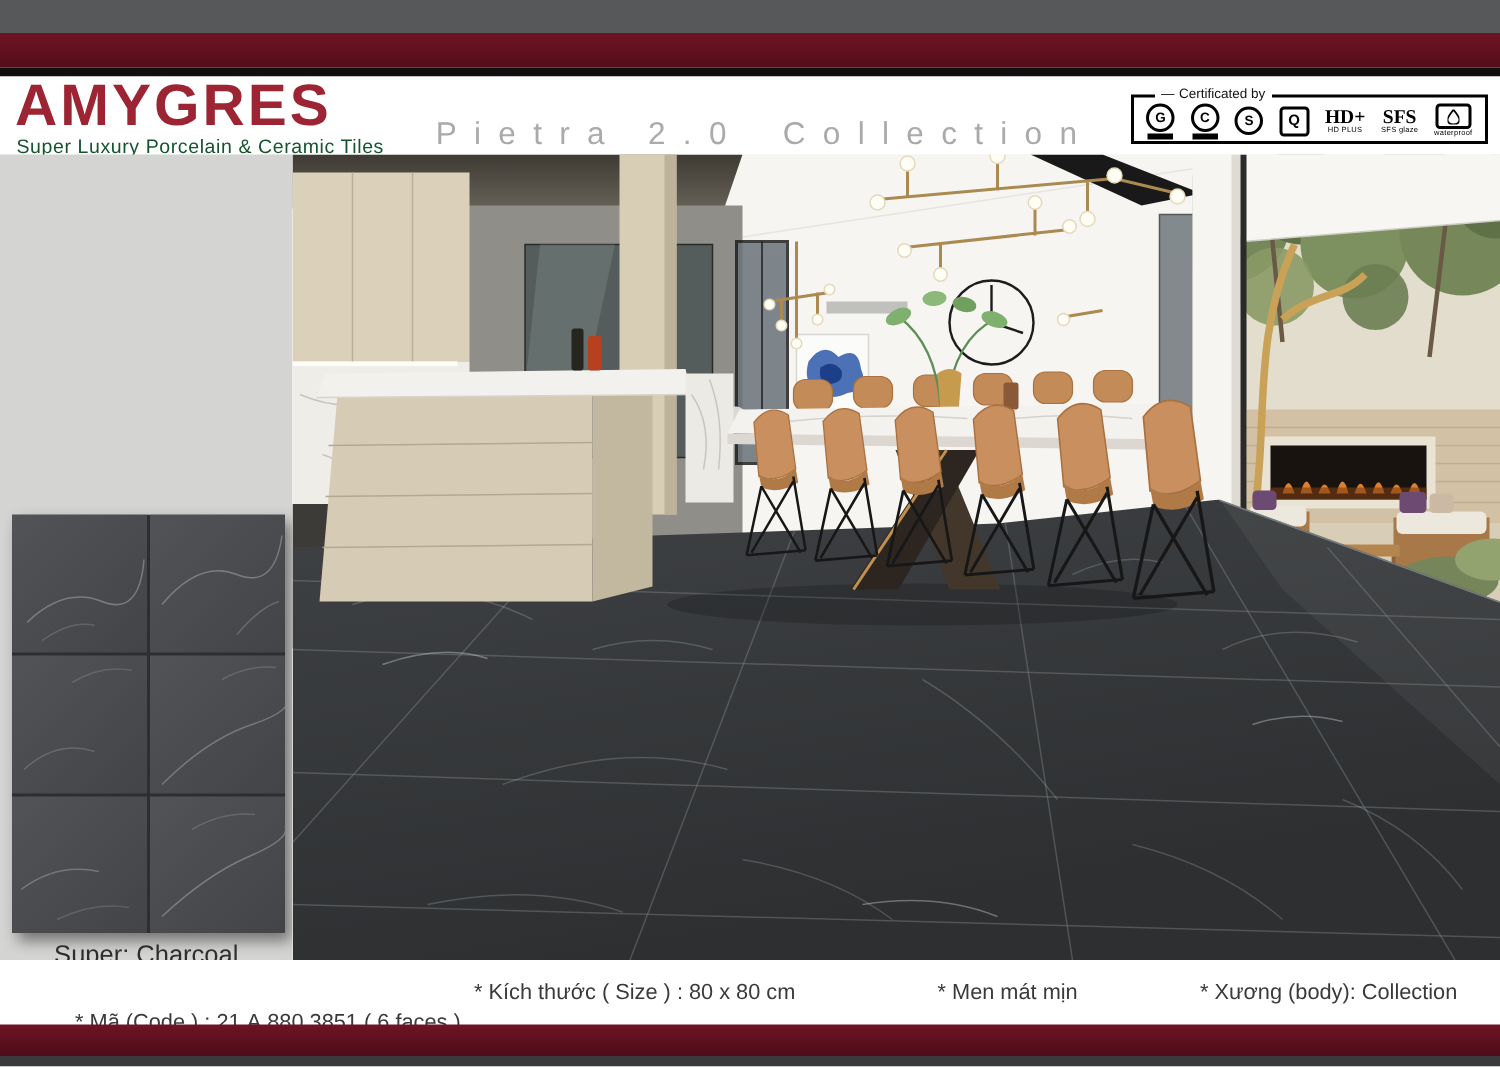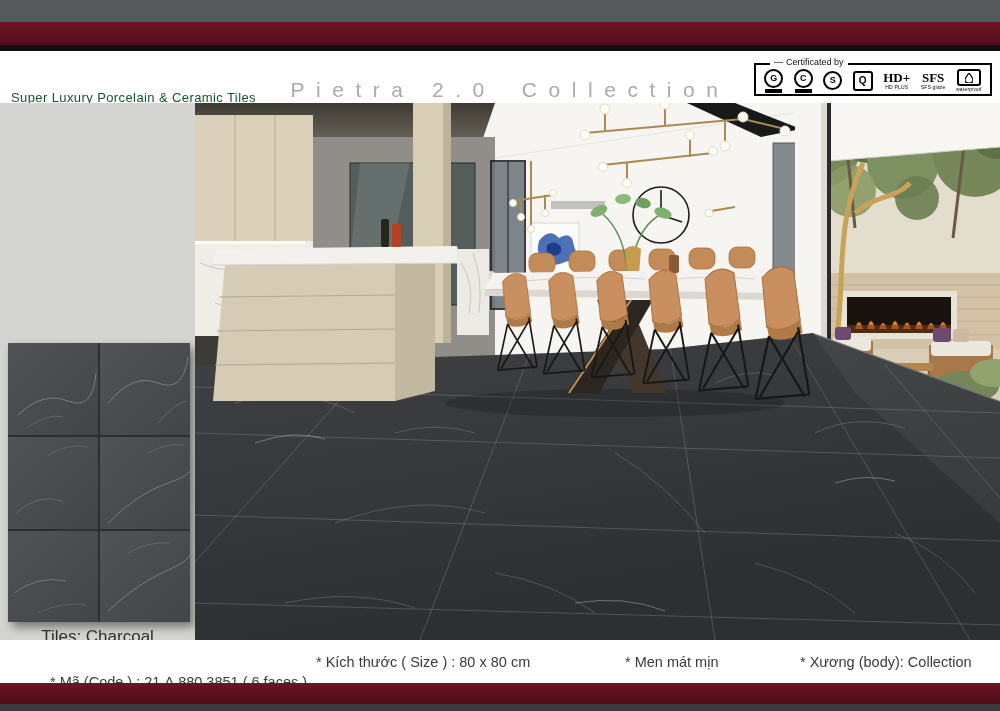--- a/index.html
+++ b/index.html
@@ -58,20 +58,21 @@
   .s1{left:50px;margin-top:20px;} .s2{left:316px;} .s3{left:625px;} .s4{left:800px;}
 </style>
 </head>
 <body>
 
 <div class="abs bar-top-gray"></div>
 <div class="abs bar-top-maroon"></div>
 <div class="abs bar-top-black"></div>
 
 <div class="abs header">
+  <div class="abs brand">AMYGRES</div>
   <div class="abs tagline">Super Luxury Porcelain &amp; Ceramic Tiles</div>
   <div class="abs title"><span>Pietra 2.0</span><span class="gap"></span><span>Collection</span></div>
 
   <div class="abs certbox">
     <span class="certlabel">Certificated by</span>
     <span class="badge">
       <span class="circwrap">
           <span class="circ">G</span>
           <span class="circbar"></span>
         </span>
@@ -142,21 +143,21 @@
         <path d="M6,250 Q30,232 58,238" stroke="#d7dbde" stroke-opacity=".3" fill="none"></path>
         <path d="M30,270 Q55,258 78,262" stroke="#cfd4d8" stroke-opacity=".18" fill="none"></path>
       </g>
       <g>
         <rect x="92" y="188" width="90" height="91" fill="url(#tg)"></rect>
         <path d="M100,268 Q130,240 158,228 T182,208" stroke="#d7dbde" stroke-opacity=".35" fill="none"></path>
         <path d="M120,210 Q140,198 162,200" stroke="#cfd4d8" stroke-opacity=".2" fill="none"></path>
       </g>
     </svg>
   </div>
-  <div class="abs swatch-label">Tiles: Charcoal</div>
+  <div class="abs swatch-label">Super: Charcoal</div>
 </div>
 
 <div class="abs photo">
 <svg width="805" height="537" viewBox="0 0 805 537">
   <defs>
     <linearGradient id="floorG" x1="0" y1="0" x2="0.25" y2="1">
       <stop offset="0" stop-color="#4b4e51"></stop>
           <stop offset="1" stop-color="#2d2f31"></stop>
     </linearGradient>
     <linearGradient id="soffitG" x1="0" y1="0" x2="0" y2="1">

